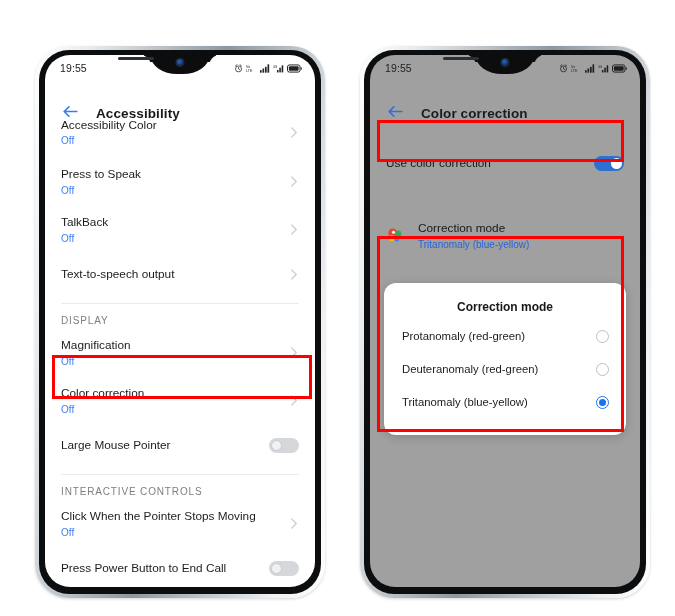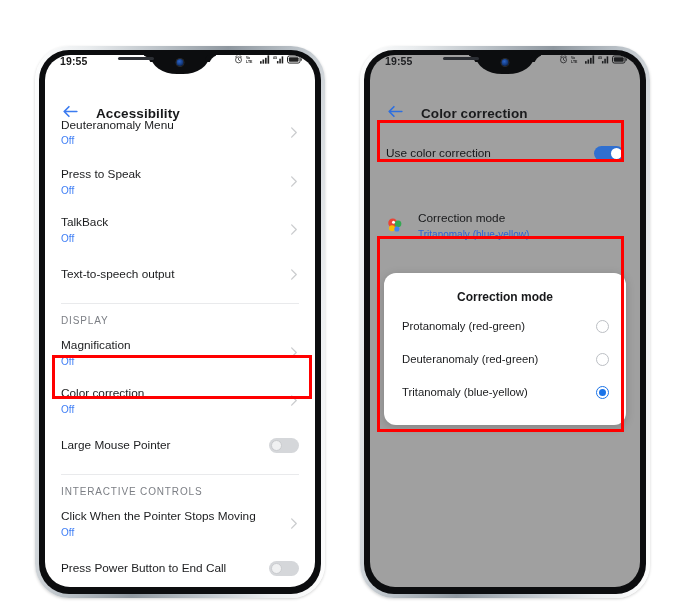--- a/index.html
+++ b/index.html
@@ -66,23 +66,23 @@
   }
   .earpiece {
     position: absolute; top: 2px; left: 50%; margin-left: -62px;
     width: 36px; height: 3px; border-radius: 2px;
     background: #2c2f34; z-index: 41;
   }
 
   
   .statusbar {
     position: relative; height: 26px;
-    display: flex; align-items: flex-start; justify-content: space-between;
+    display: flex; align-items: center; justify-content: space-between;
     padding: 0 13px 0 15px;
-    font-size: 10.5px; font-weight: 700; color: #1a1a1a;
+    font-size: 10.5px; font-weight: 400; color: #1a1a1a;
     letter-spacing: 0.1px;
   }
   .status-icons { display: flex; align-items: center; gap: 3px; }
   .status-icons svg { display: block; }
 
   
   .appbar {
     display: flex; align-items: flex-end; gap: 16px;
     height: 40px; padding: 0 16px;
   }
@@ -225,21 +225,21 @@
           <svg class="back-arrow" viewBox="0 0 24 24">
             <path d="M20 12H4M10 6l-6 6 6 6" fill="none" stroke="#3b7bf0" stroke-width="2.1" stroke-linecap="round" stroke-linejoin="round"></path>
           </svg>
           <span class="appbar-title">Accessibility</span>
         </div>
 
         <div class="list">
 
           <div class="row clipped">
             <div class="row-text">
-              <div class="row-title">Deuteranomaly Menu</div>
+              <div class="row-title">Accessibility Color</div>
               <div class="row-sub">Off</div>
             </div>
             <svg class="chev" viewBox="0 0 12 12">
                 <path d="M4 1l5 5-5 5" fill="none" stroke="#8a8d92" stroke-width="1.4" stroke-linecap="round" stroke-linejoin="round"></path>
               </svg>
           </div>
 
           <div class="row">
             <div class="row-text">
               <div class="row-title">Press to Speak</div>
@@ -373,21 +373,21 @@
           </span>
         </div>
 
         <div class="appbar">
           <svg class="back-arrow" viewBox="0 0 24 24">
             <path d="M20 12H4M10 6l-6 6 6 6" fill="none" stroke="#2d6fe0" stroke-width="2.1" stroke-linecap="round" stroke-linejoin="round"></path>
           </svg>
           <span class="appbar-title">Color correction</span>
         </div>
 
-        <div class="row" style="padding-top:25px;padding-bottom:13px;">
+        <div class="row" style="padding-top:17px;padding-bottom:13px;margin-top:18px;">
           <div class="row-text">
             <div class="row-title">Use color correction</div>
           </div>
           <div class="toggle on">
               <div class="knob"></div>
             </div>
         </div>
 
         <div class="spacer-gap"></div>
 

